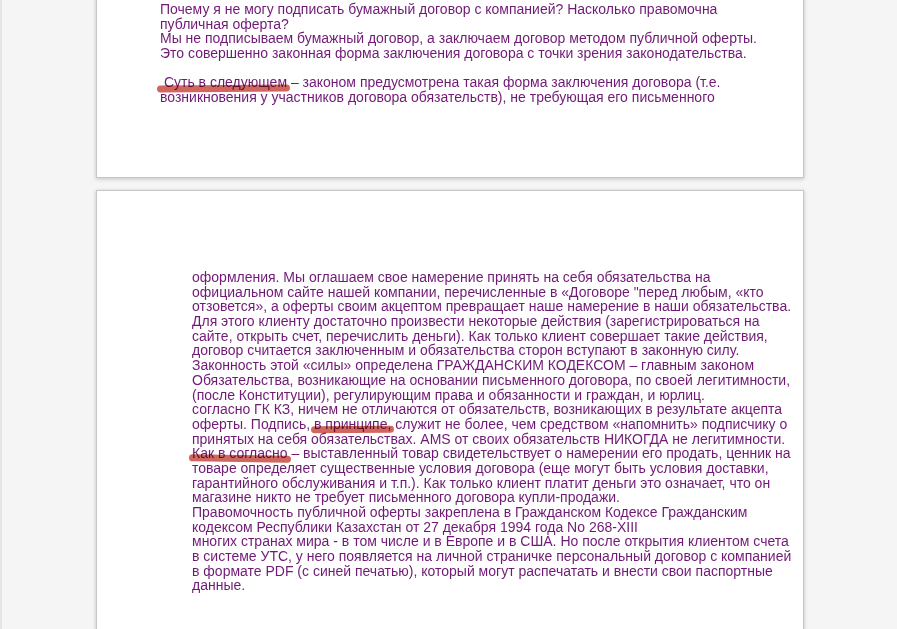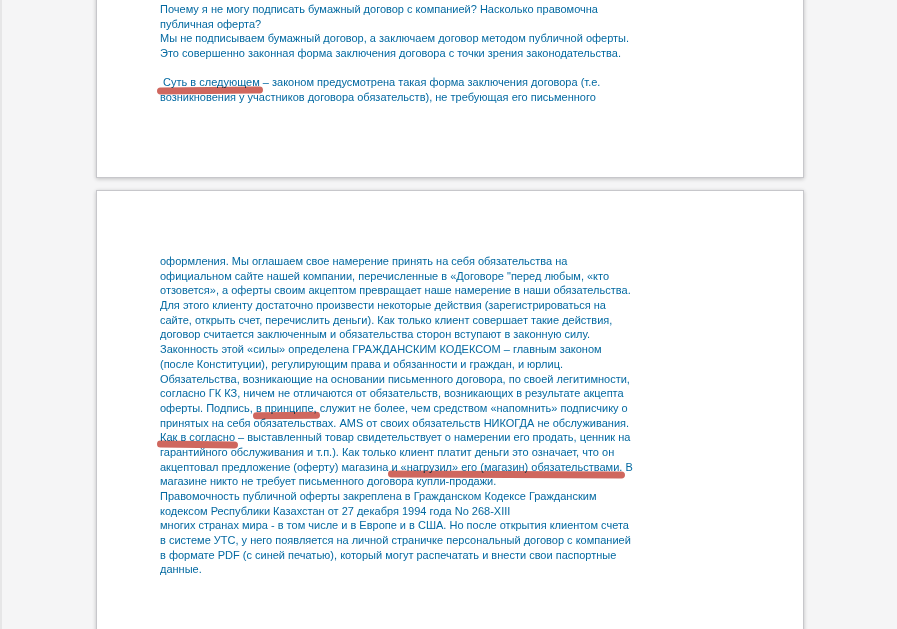--- a/index.html
+++ b/index.html
@@ -25,26 +25,26 @@
     border: 1px solid #c7c7cb;
     box-shadow: 0 1px 4px rgba(0,0,0,0.22);
     box-sizing: border-box;
   }
   #page1 { top: -20px; height: 198px; }
   #page2 { top: 190px; height: 482px; }
   .textblock {
     position: absolute;
     left: 63px;
     width: 652px;
-    color: #0369a1;
-    font-size: 11px;
+    color: #701a75;
+    font-size: 14px;
     line-height: 14.7px;
   }
   #page1 .textblock { top: 21px; }
-  #page2 .textblock { top: 63px; }
+  #page2 .textblock { top: 79px; margin-left: 32px; }
   .tl {
     height: 14.7px;
     white-space: pre;
     overflow: visible;
   }
   
   .mk { position: relative; }
   .mk::after {
     content: "";
     position: absolute;
@@ -83,28 +83,28 @@
 
   <div class="page" id="page2">
     <div class="textblock">
       <div class="tl">оформления. Мы оглашаем свое намерение принять на себя обязательства на</div>
       <div class="tl">официальном сайте нашей компании, перечисленные в «Договоре "перед любым, «кто</div>
       <div class="tl">отзовется», а оферты своим акцептом превращает наше намерение в наши обязательства.</div>
       <div class="tl">Для этого клиенту достаточно произвести некоторые действия (зарегистрироваться на</div>
       <div class="tl">сайте, открыть счет, перечислить деньги). Как только клиент совершает такие действия,</div>
       <div class="tl">договор считается заключенным и обязательства сторон вступают в законную силу.</div>
       <div class="tl">Законность этой «силы» определена ГРАЖДАНСКИМ КОДЕКСОМ – главным законом</div>
+      <div class="tl">Обязательства, возникающие на основании письменного договора, по своей легитимности,</div>
       <div class="tl">(после Конституции), регулирующим права и обязанности и граждан, и юрлиц.</div>
-      <div class="tl">Обязательства, возникающие на основании письменного договора, по своей легитимности,</div>
       <div class="tl">согласно ГК КЗ, ничем не отличаются от обязательств, возникающих в результате акцепта</div>
       <div class="tl"><span>оферты. Подпись, </span><span class="mk">в принципе,</span><span> служит не более, чем средством «напомнить» подписчику о</span></div>
-      <div class="tl">принятых на себя обязательствах. AMS от своих обязательств НИКОГДА не обслуживания.</div>
+      <div class="tl">принятых на себя обязательствах. AMS от своих обязательств НИКОГДА не легитимности.</div>
       <div class="tl"><span class="mk tilt-down">Как в согласно</span><span> – выставленный товар свидетельствует о намерении его продать, ценник на</span></div>
+      <div class="tl">товаре определяет существенные условия договора (еще могут быть условия доставки,</div>
       <div class="tl">гарантийного обслуживания и т.п.). Как только клиент платит деньги это означает, что он</div>
-      <div class="tl"><span>акцептовал предложение (оферту) магазина </span><span class="mk long">и «нагрузил» его (магазин) обязательствами.</span><span> В</span></div>
       <div class="tl">магазине никто не требует письменного договора купли-продажи.</div>
       <div class="tl">Правомочность публичной оферты закреплена в Гражданском Кодексе Гражданским</div>
       <div class="tl">кодексом Республики Казахстан от 27 декабря 1994 года No 268-XIII</div>
       <div class="tl">многих странах мира - в том числе и в Европе и в США. Но после открытия клиентом счета</div>
       <div class="tl">в системе УТС, у него появляется на личной страничке персональный договор с компанией</div>
       <div class="tl">в формате PDF (с синей печатью), который могут распечатать и внести свои паспортные</div>
       <div class="tl">данные.</div>
     </div>
   </div>
 

